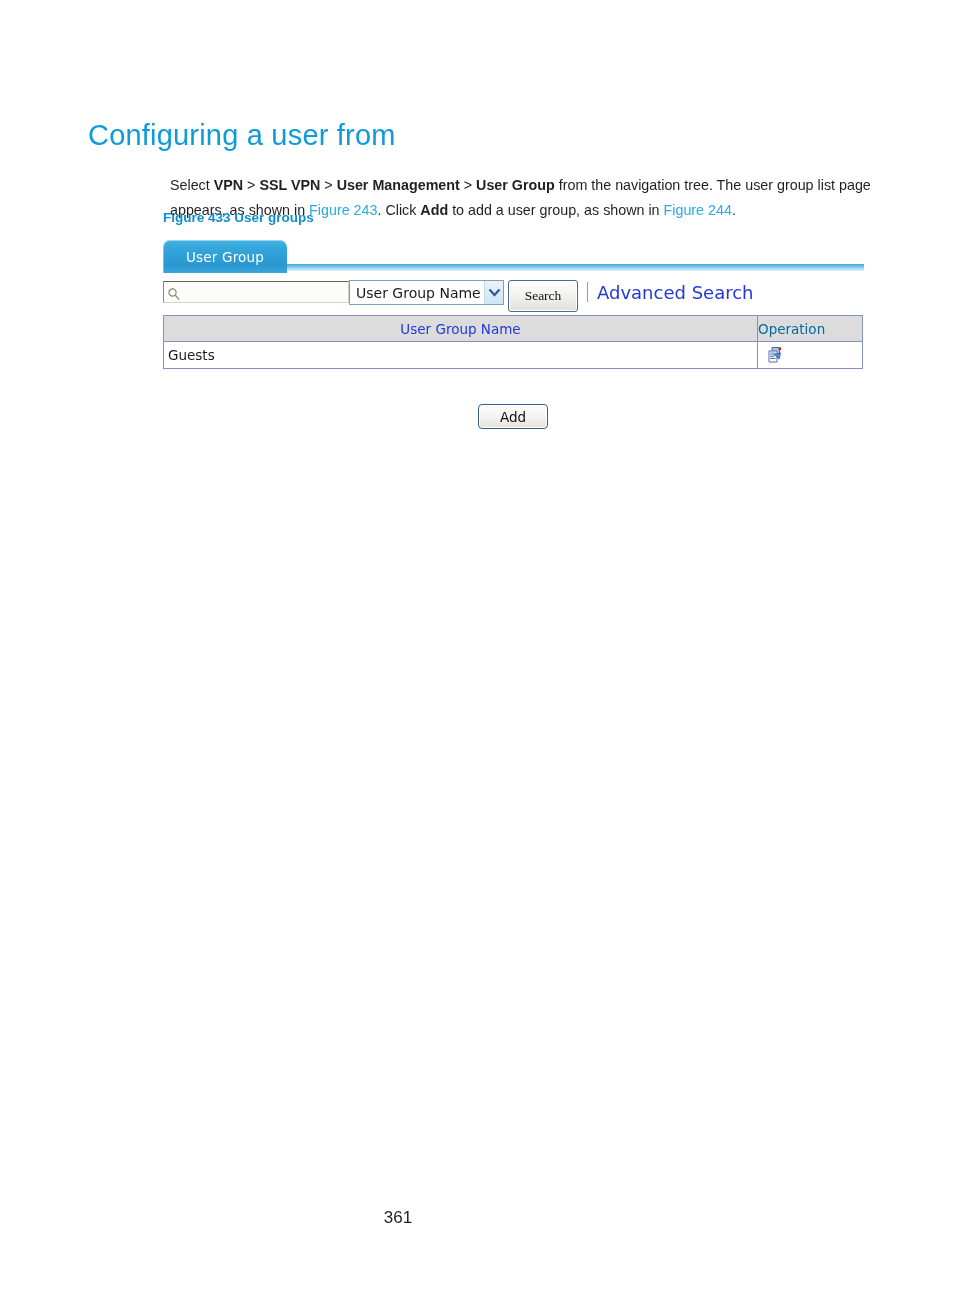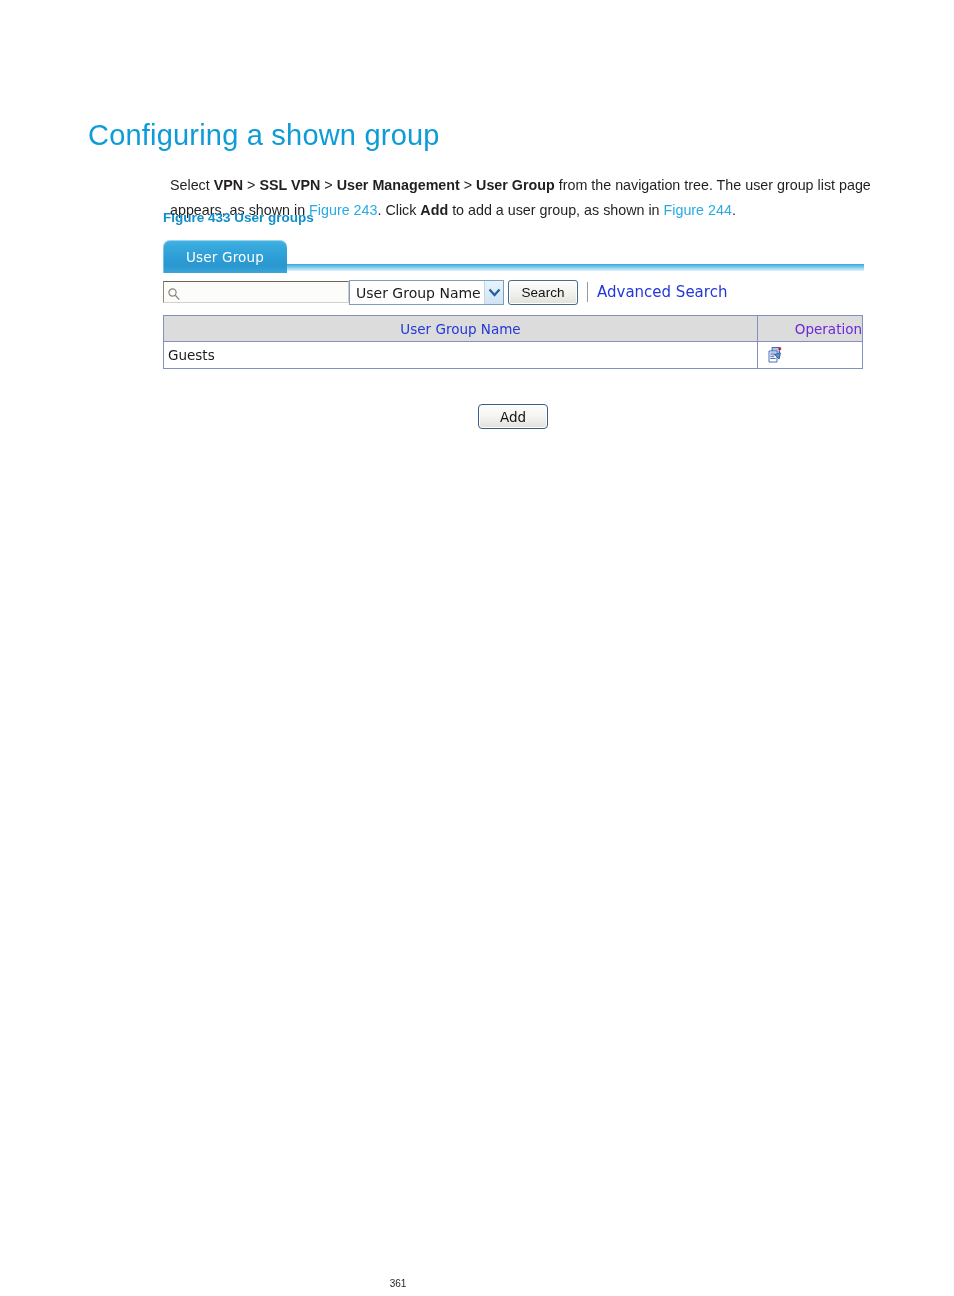--- a/index.html
+++ b/index.html
@@ -173,47 +173,47 @@
     border-left: 1px solid #c3d6e6;
     box-sizing: border-box;
   }
   .select-arrow-box svg { position: absolute; left: 3px; top: 7px; }
 
   .search-btn {
     position: absolute;
     left: 345px;
     top: 0px;
     width: 70px;
-    height: 25px;
+    height: 32px;
     border: 1px solid #4a6b8a;
     border-radius: 3px;
     background: linear-gradient(to bottom, #fdfdfd 0%, #f3f3f1 45%, #e2e0da 100%);
     box-shadow: inset 0 0 0 1px #ffffff;
     box-sizing: border-box;
-    font-family: Liberation Sans, sans-serif;
+    font-family: Liberation Serif, serif;
     font-size: 13.5px;
     color: #111;
     cursor: pointer;
     padding: 0;
   }
   .sep-pipe {
     position: absolute;
     left: 424px;
     top: 2px;
     width: 1px;
     height: 20px;
     background: #9a9a9a;
   }
   .adv-search {
     position: absolute;
     left: 434px;
     top: 0px;
     height: 24px;
     line-height: 25px;
-    font-size: 15px;
+    font-size: 18px;
     color: #2238d8;
     text-decoration: none;
     white-space: nowrap;
     cursor: pointer;
   }
 
   
   .data-table {
     position: absolute;
     left: 0;
@@ -231,22 +231,22 @@
     font-weight: 400;
     border-bottom: 1px solid #8491bd;
     padding: 0;
   }
   .data-table th.col-name {
     color: #2238d8;
     text-align: center;
     border-right: 1px solid #8491bd;
   }
   .data-table th.col-op {
-    color: #6d28d9;
-    text-align: right;
+    color: #0369a1;
+    text-align: left;
     width: 104px;
   }
   .data-table td {
     background: #ffffff;
     height: 26px;
     font-size: 13.5px;
     color: #1b1b1b;
     padding: 0 0 0 4px;
     margin-top: 40px;
   }
@@ -273,31 +273,31 @@
     font-size: 13.5px;
     color: #111;
     cursor: pointer;
     padding: 0;
   }
 
   
   .page-number {
     position: absolute;
     left: 0;
-    top: 1278px;
+    top: 1208px;
     width: 796px;
     text-align: center;
-    font-size: 10px;
+    font-size: 17px;
     color: #231f20;
   }
 </style>
 </head>
 <body>
 
-<h1 class="page-heading">Configuring a shown group</h1>
+<h1 class="page-heading">Configuring a user from</h1>
 
 <p class="body-para"><span>Select </span><b>VPN</b><span> &gt; </span><b>SSL VPN</b><span> &gt; </span><b>User Management</b><span> &gt; </span><b>User Group</b><span> from the navigation tree. The user group list page appears, as shown in </span><span class="xref">Figure 243</span><span>. Click </span><b>Add</b><span> to add a user group, as shown in </span><span class="xref">Figure 244</span><span>.</span></p>
 
 <div class="figure-caption">Figure 433 User groups</div>
 
 <div class="app-shot">
 
   <div class="tab-strip">
     <div class="tab-bar-underline"></div>
     <div class="tab-active">

